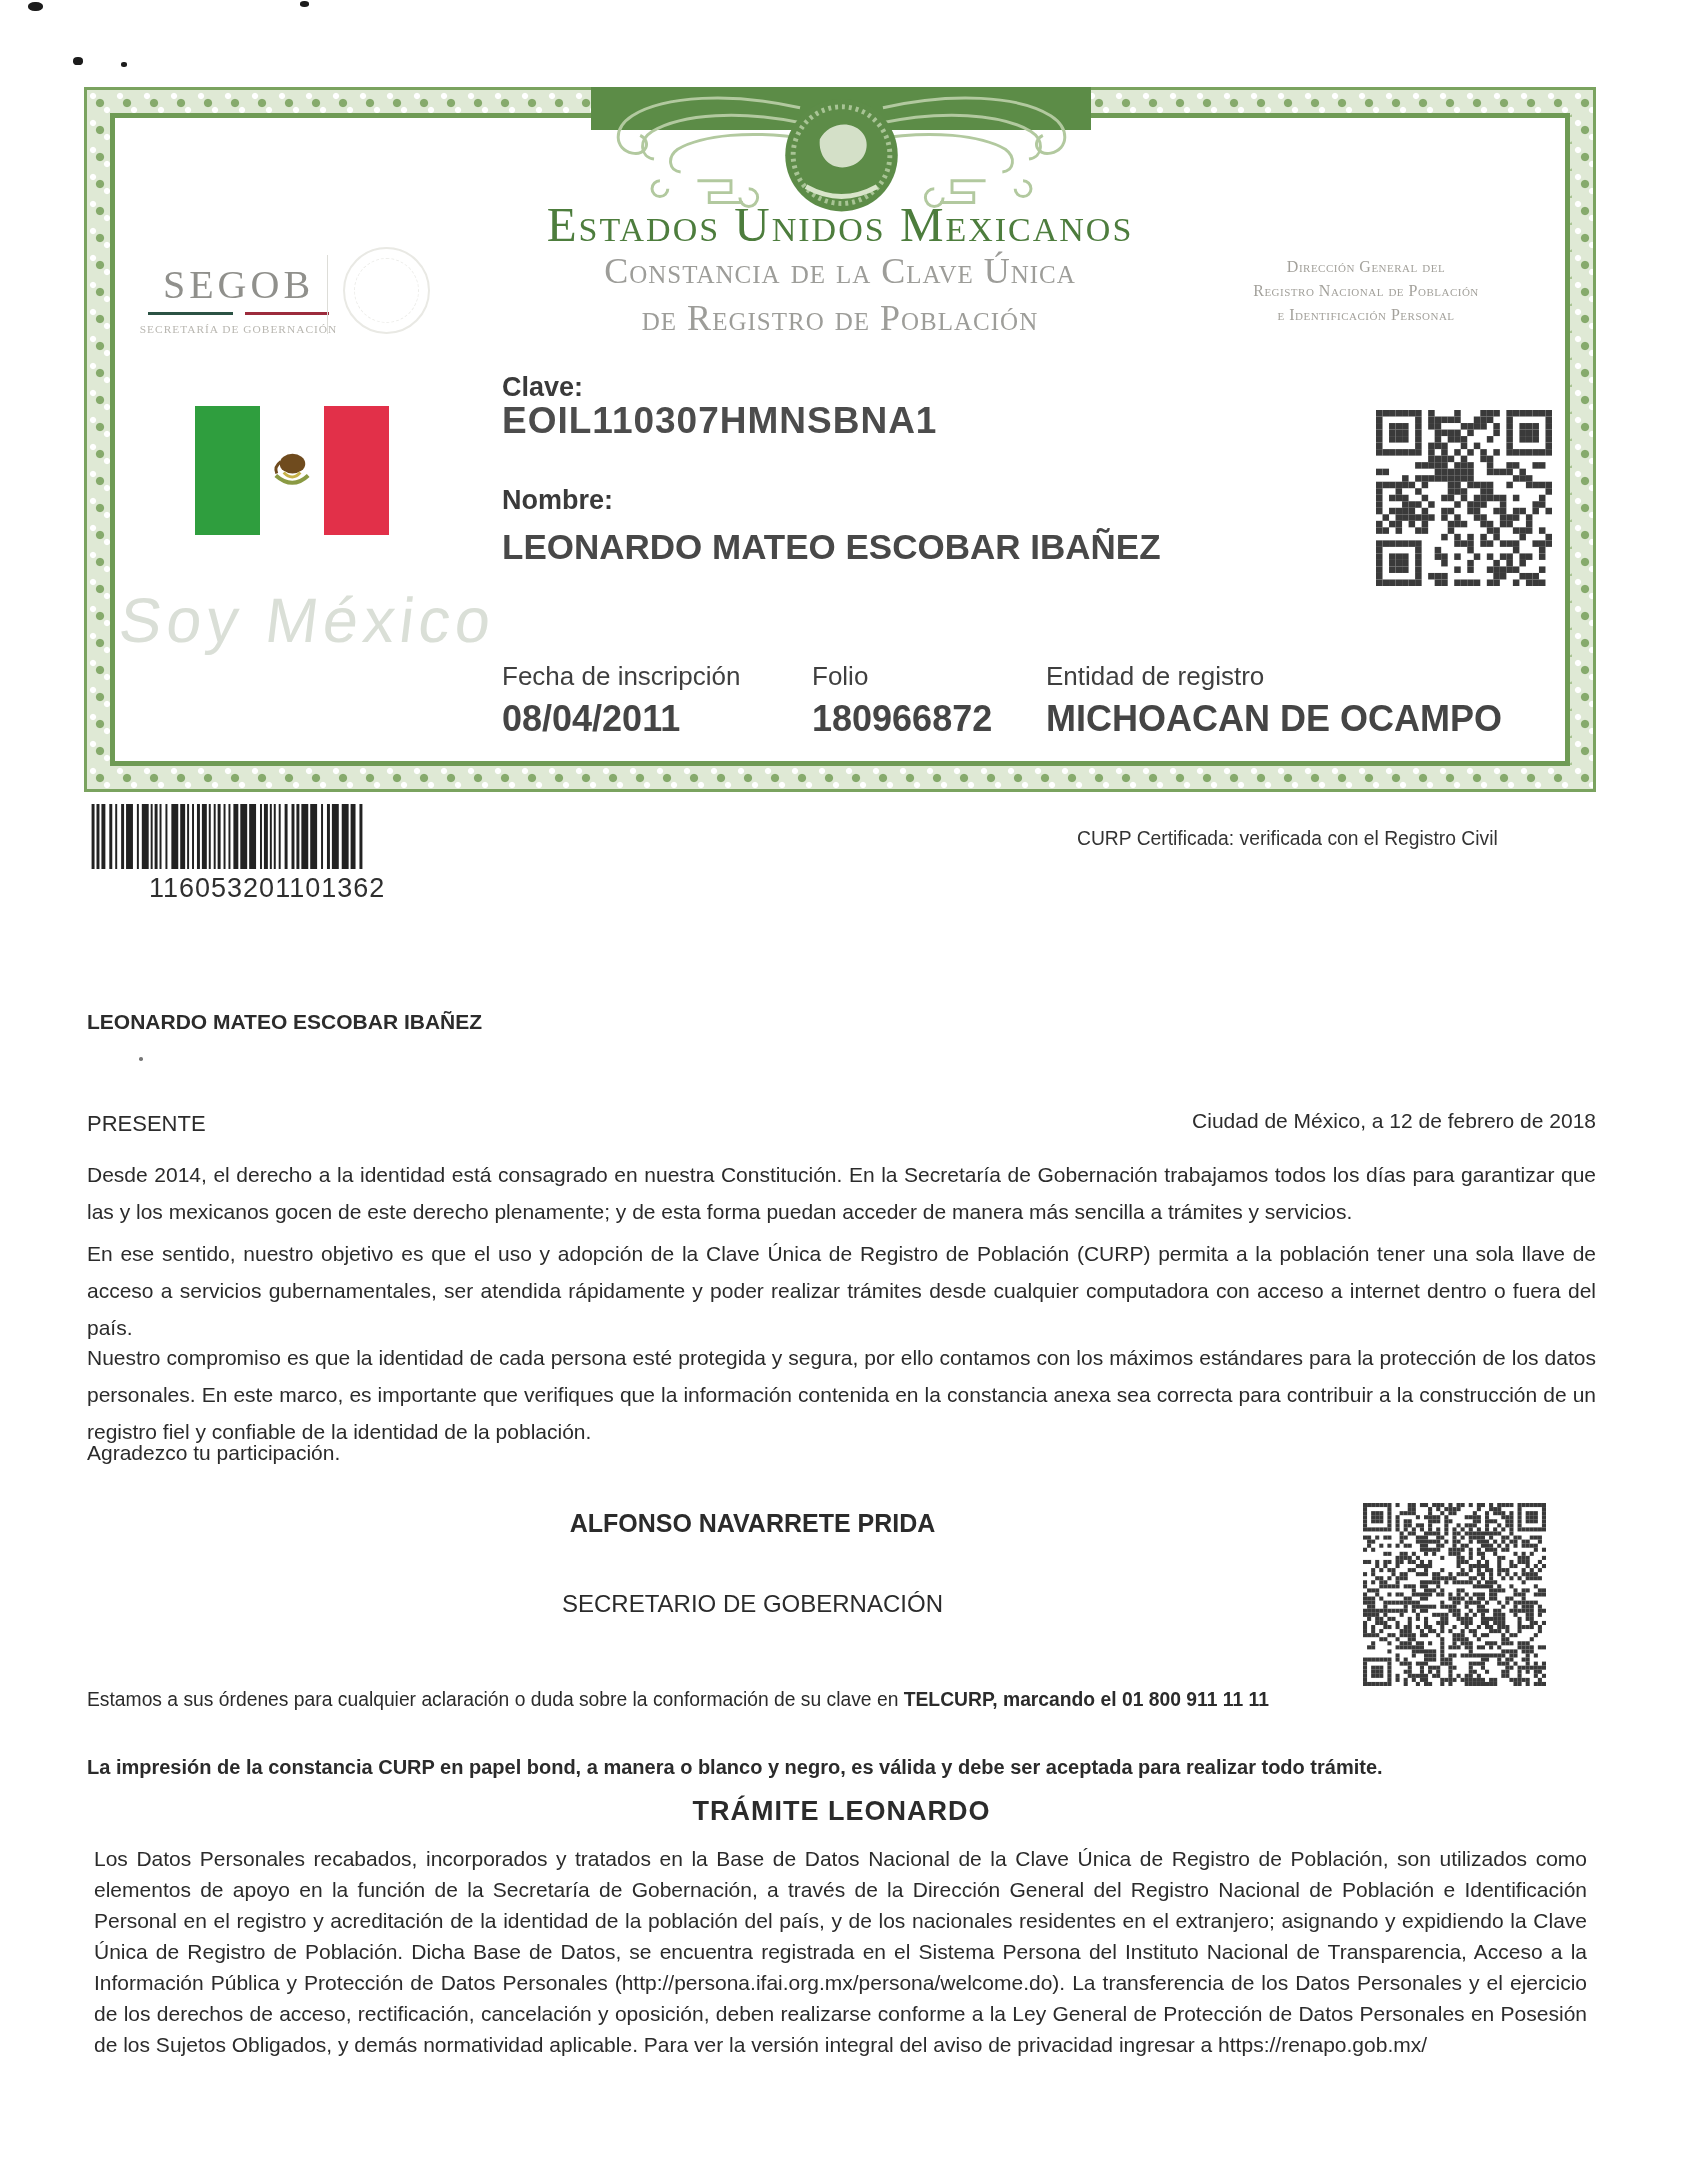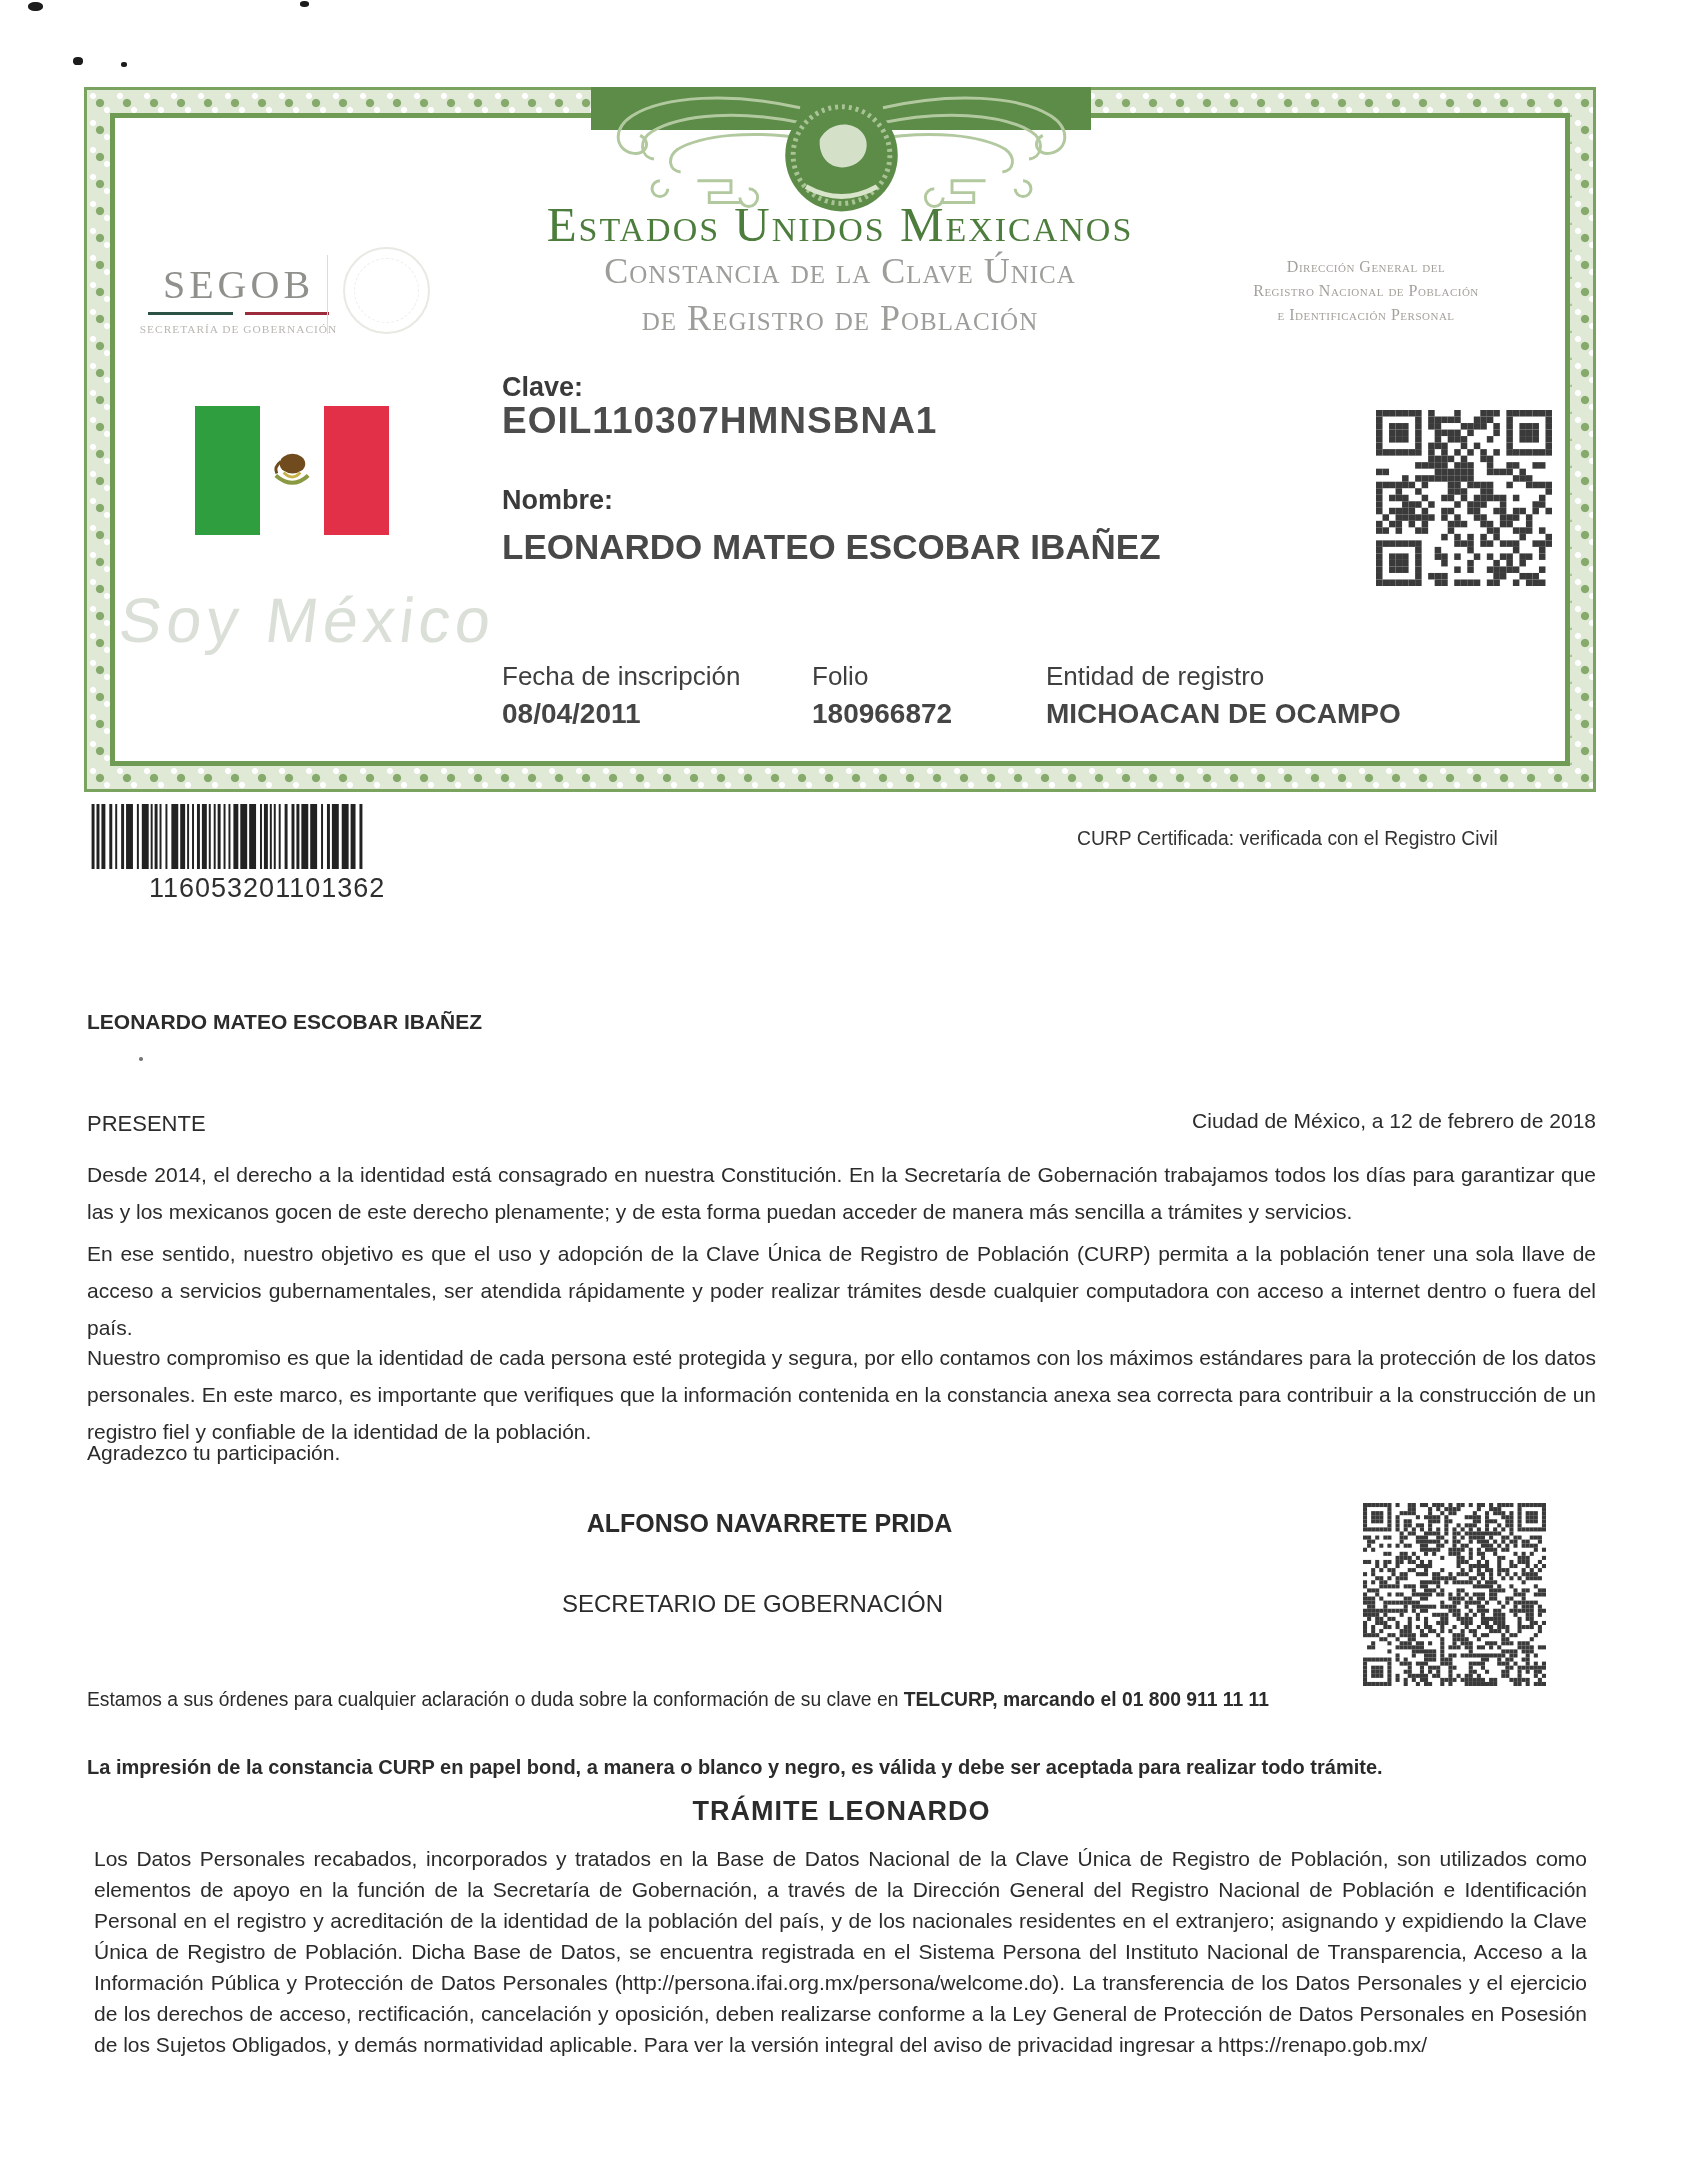--- a/index.html
+++ b/index.html
@@ -51,38 +51,38 @@
     color:#dadfd7;transform:skewX(-7deg);white-space:nowrap;}
 
   .lbl{position:absolute;font-weight:bold;font-size:27px;color:#3a3a3a;}
   .clave-label{left:418px;top:285px;}
   .clave-value{position:absolute;left:418px;top:313px;font-weight:bold;font-size:37px;
     letter-spacing:1px;color:#4c4c4c;}
   .nombre-label{left:418px;top:398px;}
   .nombre-value{position:absolute;left:418px;top:440px;font-weight:bold;font-size:35px;color:#484848;}
 
   .fieldlbl{position:absolute;top:574px;font-size:26px;color:#3f3f3f;}
-  .fieldval{position:absolute;top:611px;font-size:28px;font-weight:bold;color:#454545;text-align:right;}
+  .fieldval{position:absolute;top:611px;font-size:36px;font-weight:bold;color:#454545;text-align:right;}
   .f-fecha{left:418px;} .f-folio{left:728px;} .f-entidad{left:962px;}
   .qr1{position:absolute;left:1292px;top:323px;line-height:0;}
 
   
   .barcode{position:absolute;left:91px;top:804px;line-height:0;}
   .barcode-number{position:absolute;left:149px;top:873px;font-size:27px;letter-spacing:1px;color:#2f2f2f;}
   .curp-note{position:absolute;left:1077px;top:828px;font-size:19.3px;color:#333333;}
 
   
   .addressee{position:absolute;left:87px;top:1010px;font-size:21px;font-weight:bold;color:#2c2c2c;}
   .presente{position:absolute;left:87px;top:1111px;font-size:22px;color:#2c2c2c;}
   .letter-date{position:absolute;right:87px;top:1101px;font-size:21px;color:#2c2c2c;margin-top:8px;}
   .para{position:absolute;left:87px;width:1509px;font-size:21px;line-height:37px;
     text-align:justify;color:#2b2b2b;}
   .p1{top:1156px;} .p2{top:1235px;} .p3{top:1339px;}
   .closing{position:absolute;left:87px;top:1441px;font-size:21px;color:#2b2b2b;}
-  .sig-name{position:absolute;left:314px;top:1509px;width:911px;text-align:center;
+  .sig-name{position:absolute;left:297px;top:1509px;width:911px;text-align:center;
     font-size:25px;font-weight:bold;color:#2b2b2b;}
   .sig-title{position:absolute;left:297px;top:1590px;width:911px;text-align:center;
     font-size:24px;color:#2b2b2b;}
   .qr2{position:absolute;left:1363px;top:1503px;line-height:0;}
 
   .contact{position:absolute;left:87px;top:1689px;font-size:19.3px;color:#2b2b2b;}
   .print-notice{position:absolute;left:87px;top:1756px;font-size:20px;font-weight:bold;color:#2b2b2b;}
   .free{position:absolute;left:0;right:0;top:1796px;text-align:center;font-size:27px;
     font-weight:bold;letter-spacing:1px;color:#2b2b2b;}
   .privacy{position:absolute;left:94px;top:1843px;width:1493px;font-size:21px;line-height:31px;

